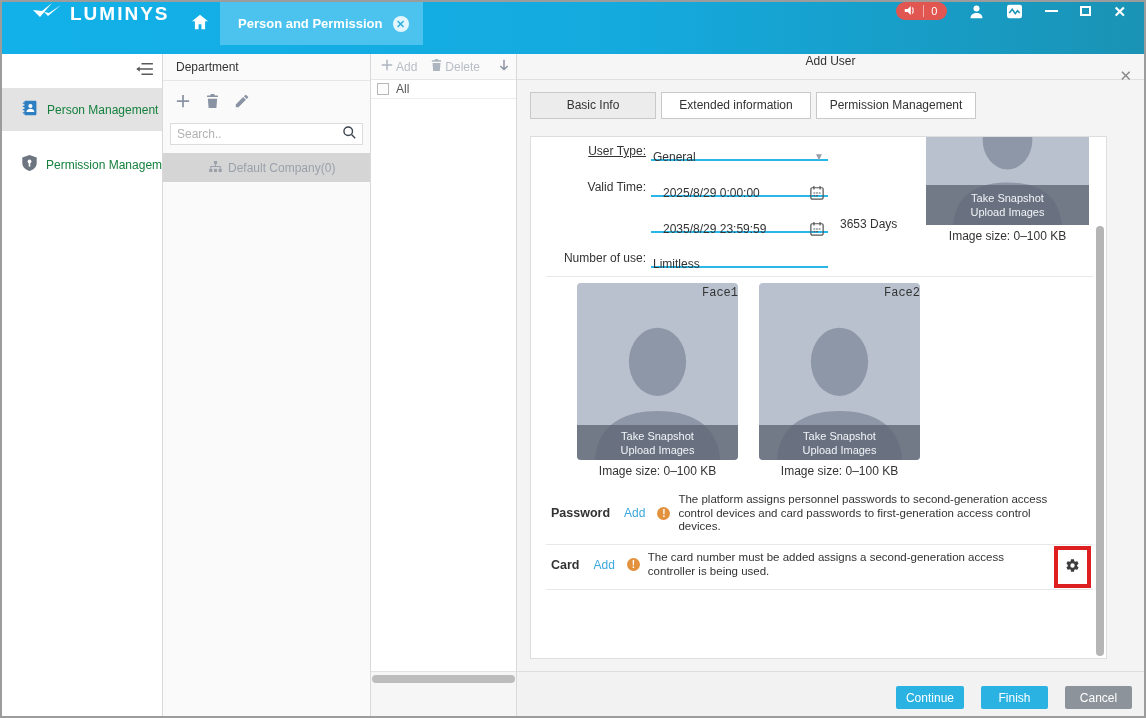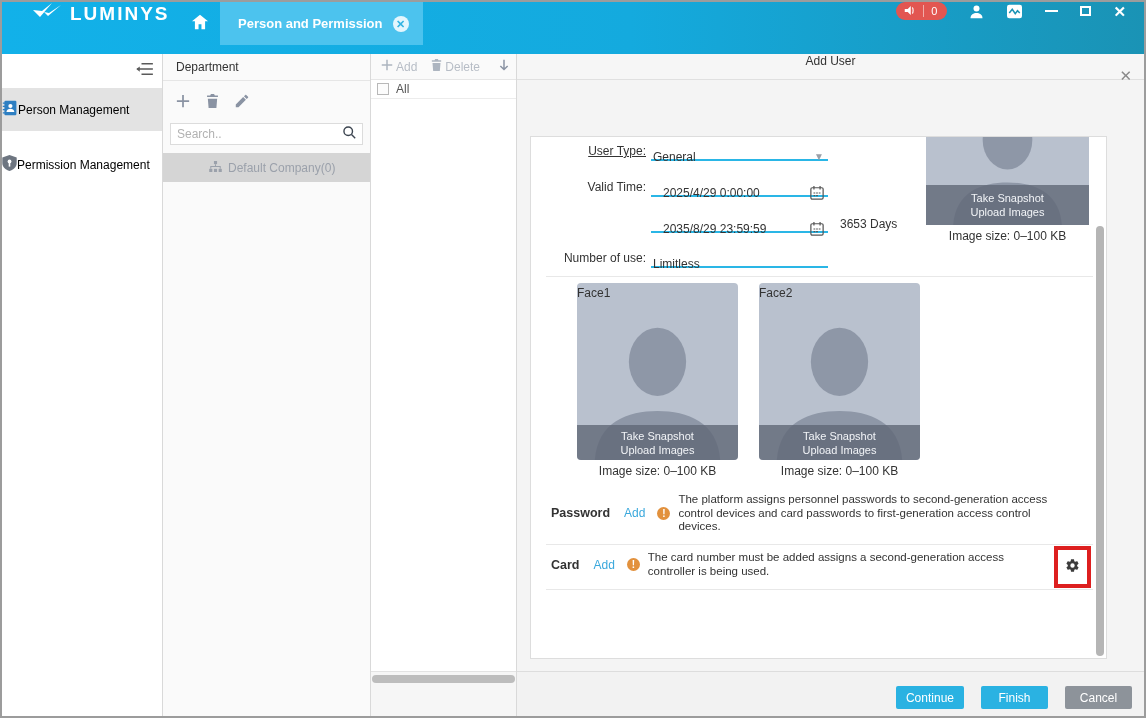--- a/index.html
+++ b/index.html
@@ -25,22 +25,22 @@
   .win-min { width:13px; height:2px; background:#fff; }
   .win-max { width:11px; height:10px; border:2px solid #fff; }
   .win-close { color:#fff; font-size:15px; font-weight:bold; line-height:1; }
 
   
   .main { display:flex; height:671px; background:#fff; }
 
   
   .sidebar { width:161px; border-right:1px solid #d9d9d9; background:#fff; position:relative; }
   .collapse { position:absolute; top:8px; right:8px; cursor:pointer; }
-  .nav-item { display:flex; align-items:center; height:43px; margin-top:34px;
-              font-size:12px; color:#000000; white-space:nowrap; overflow:hidden; cursor:pointer; }
+  .nav-item { display:flex; align-items:center; gap:9px; height:43px; padding-left:20px; margin-top:34px;
+              font-size:12px; color:#15803d; white-space:nowrap; overflow:hidden; cursor:pointer; }
   .nav-item.sel { background:#e3e3e3; margin-top:34px; }
   .nav-item + .nav-item { margin-top:12px; }
 
   
   .dept { width:208px; border-right:1px solid #d9d9d9; background:#fafafa; }
   .dept-h { height:27px; line-height:27px; padding-left:13px; font-size:12px; color:#333; border-bottom:1px solid #e6e6e6; }
   .dept-tools { display:flex; align-items:center; gap:16px; height:40px; padding-left:13px; }
   .tool-ic { color:#8a93a3; cursor:pointer; display:flex; }
   .searchbox { margin:2px 7px 8px 7px; height:22px; background:#fff; border:1px solid #dcdcdc;
                display:flex; align-items:center; padding:0 6px; }
@@ -80,21 +80,21 @@
            font-size:12px; color:#333; display:flex; align-items:center; padding:16px 4px 0 2px; cursor:text; }
   .field .val { flex:1; }
   .chev { color:#9aa0a8; font-size:10px; cursor:pointer; }
   .cal { cursor:pointer; display:flex; }
   .days { position:absolute; left:309px; font-size:12px; color:#333; }
   .hr { position:absolute; left:15px; right:13px; height:1px; background:#e8e8e8; }
 
   
   .avatar-box { position:absolute; left:395px; top:0; width:163px; height:88px; background:#b9c1ce; overflow:hidden; }
   .face-card { position:absolute; top:146px; width:161px; height:177px; background:#b9c1ce; border-radius:4px; overflow:hidden; }
-  .face-title { position:absolute; top:3px; width:100%; text-align:left; font-size:12px; color:#333; }
+  .face-title { position:absolute; top:3px; width:100%; text-align:right; font-size:12px; color:#333;font-family:Liberation Mono, monospace; }
   .sil { position:absolute; left:0; right:0; bottom:0; width:100%; }
   .ovl { position:absolute; left:0; right:0; bottom:0; background:rgba(96,104,119,.8);
          display:flex; flex-direction:column; align-items:center; justify-content:center; gap:2px; }
   .ovl a { color:#f2f4f7; font-size:11px; text-decoration:none; cursor:pointer; }
   .size-hint { position:absolute; width:163px; text-align:center; font-size:12px; color:#333; }
 
   
   .cred { position:absolute; left:20px; display:flex; align-items:center; }
   .cred-label { font-weight:bold; font-size:12.5px; color:#333; }
   .addlink { color:#3aa8dc; font-size:12px; margin-left:14px; cursor:pointer; }
@@ -286,32 +286,37 @@
       </div>
     </section>
 
     <section class="dlg">
       <div class="dlg-h">
         <span>Add User</span>
         <span class="dlg-x">✕</span>
       </div>
 
       <div class="dlg-body">
+        <div class="tabs">
+          <div class="tab t0 active">Basic Info</div>
+          <div class="tab t1">Extended information</div>
+          <div class="tab t2">Permission Management</div>
+        </div>
 
         <div class="card">
 
           <span class="frm-label" style="top:7px;text-decoration:underline;">User Type:</span>
           <div class="field" style="top:1px;">
             <span class="val">General</span>
             <span class="chev">▼</span>
           </div>
 
           <span class="frm-label" style="top:43px;">Valid Time:</span>
           <div class="field" style="top:37px;">
-            <span class="val" style="padding-left:10px;">2025/4/29 0:00:00</span>
+            <span class="val" style="padding-left:10px;">2025/8/29 0:00:00</span>
             <span class="cal">
               <svg width="14" height="14" viewBox="0 0 16 16">
                   <rect x="1" y="2" width="14" height="13" rx="1.5" stroke="#555" stroke-width="1.4" fill="none"></rect>
                   <path d="M4.5 0v4M11.5 0v4" stroke="#555" stroke-width="1.4"></path>
                   <path d="M4 8h2M7 8h2M10 8h2M4 11h2M7 11h2" stroke="#555" stroke-width="1.4"></path>
                 </svg>
             </span>
           </div>
 
           <div class="field" style="top:73px;">

